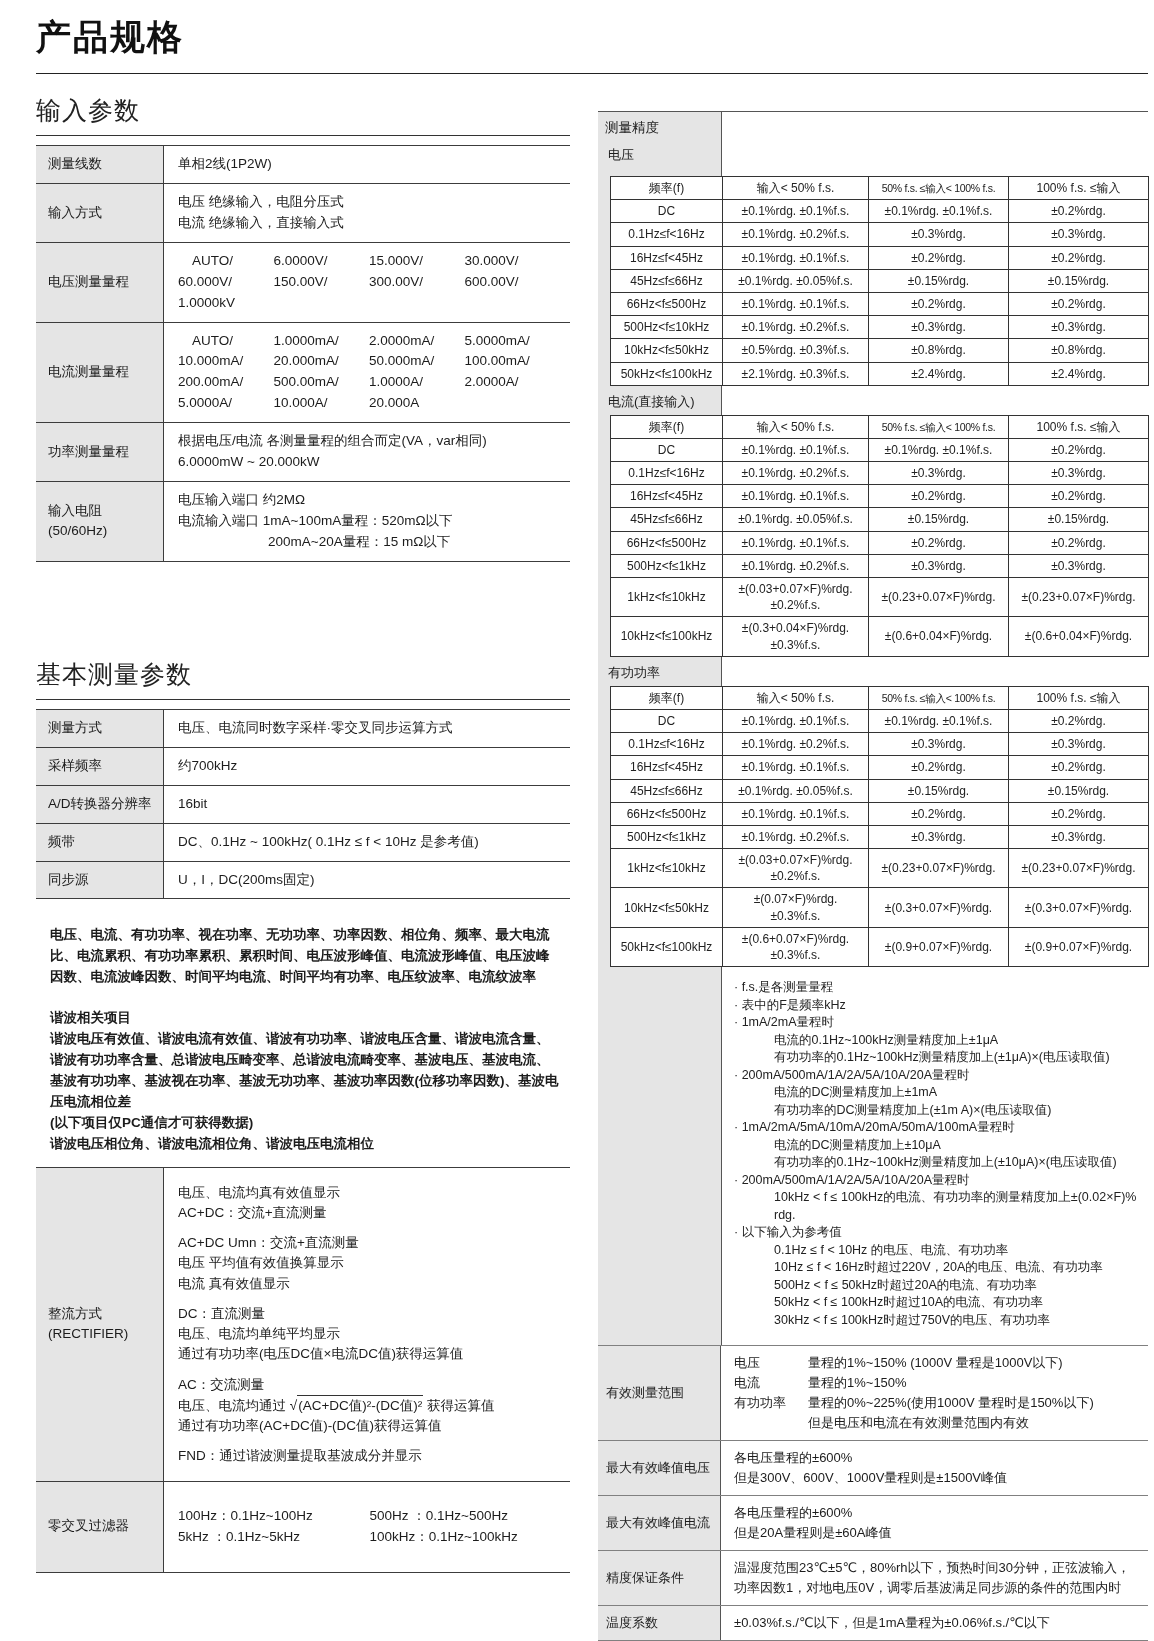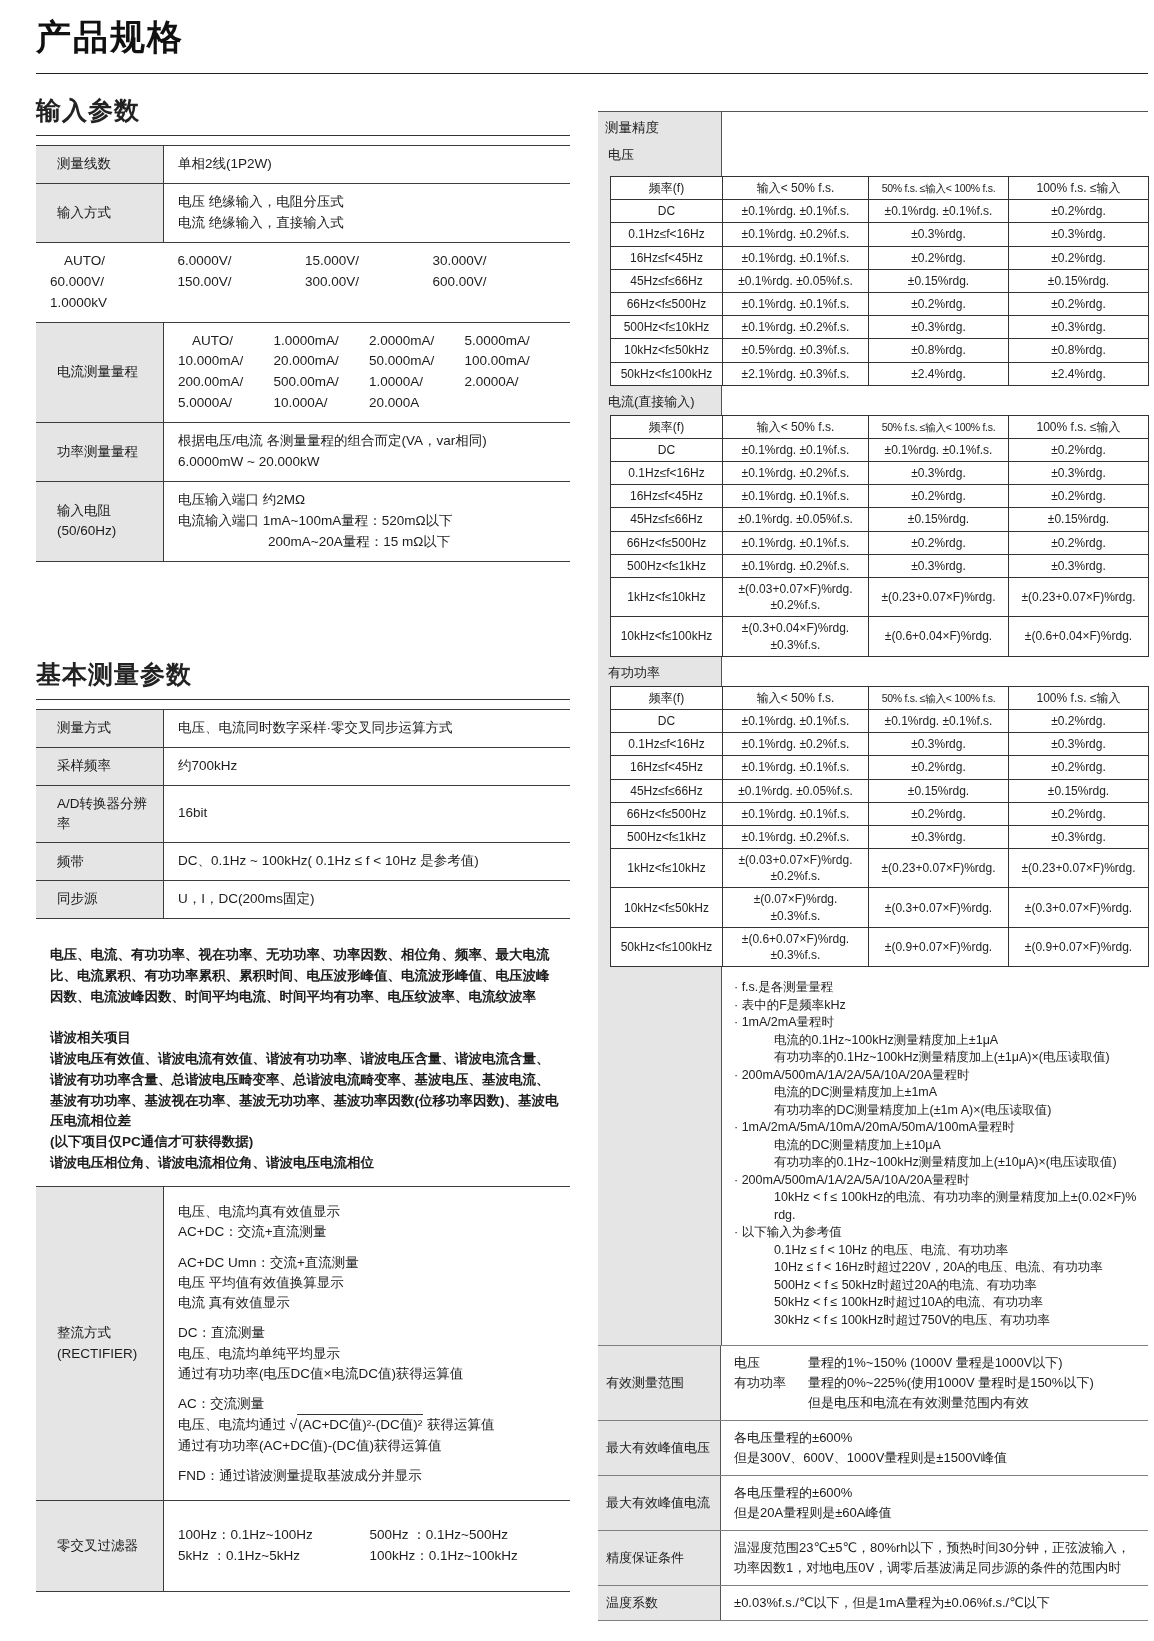--- a/index.html
+++ b/index.html
@@ -3,26 +3,26 @@
 <meta charset="utf-8">
 <style>
   html,body{margin:0;padding:0;background:#fff;color:#1c1c1c;}
   body{width:1154px;font-family:"Liberation Sans","DejaVu Sans",sans-serif;}
   .page{width:1154px;height:1641px;box-sizing:border-box;padding:8px 6px 0 36px;overflow:hidden;position:relative;background:#fff;}
   h1.title{font-family:"DejaVu Serif","Liberation Serif",serif;font-weight:700;font-size:35px;letter-spacing:2px;margin:6px 0 12px;color:#111;}
   .toprule{border-top:1.6px solid #222;height:0;}
   .cols{display:flex;}
   .col-left{width:534px;flex:0 0 534px;}
   .col-right{width:550px;flex:0 0 550px;margin-left:28px;margin-top:37px;}
-  h2.sec{font-family:"DejaVu Serif","Liberation Serif",serif;font-weight:700;font-size:25px;letter-spacing:1px;color:#222;margin:20px 0 0;padding-bottom:8px;border-bottom:1.5px solid #333;}
+  h2.sec{font-family:"DejaVu Serif","Liberation Serif",serif;font-weight:400;font-size:25px;letter-spacing:1px;color:#222;margin:20px 0 0;padding-bottom:8px;border-bottom:1.5px solid #333;}
   h2.sec.second{margin-top:96px;}
   
   .spec-table{border-top:1px solid #3c3c3c;margin-top:9px;font-size:13.5px;}
   .srow{display:flex;border-bottom:1px solid #3c3c3c;}
-  .slabel{flex:0 0 128px;box-sizing:border-box;background:#e5e5e5;border-right:1px solid #3c3c3c;padding:8px 6px 8px 21px;line-height:1.5;display:flex;flex-direction:column;justify-content:center;}
+  .slabel{flex:0 0 128px;box-sizing:border-box;background:#e5e5e5;border-right:1px solid #3c3c3c;padding:8px 6px 8px 12px;line-height:1.5;display:flex;flex-direction:column;justify-content:center;}
   .sval{flex:1;box-sizing:border-box;padding:8px 10px 8px 14px;line-height:1.55;display:flex;flex-direction:column;justify-content:center;}
   .grid4{display:grid;grid-template-columns:repeat(4,1fr);}
   .grid2{display:grid;grid-template-columns:1fr 1fr;column-gap:1px;}
   .ind{padding-left:14px;}
   .ind90{margin-left:90px;}
   .gap{height:20px;}
   .gap-s{height:10px;}
   .pad-tall{padding-top:26px;padding-bottom:12px;justify-content:center;font-weight:bold;}
   .rect-cell{justify-content:flex-start;padding-top:15px;padding-bottom:14px;line-height:1.5;}
   .zc-cell{padding-top:24px;padding-bottom:24px;}
@@ -69,20 +69,21 @@
             </div>
         </div>
         <div class="srow">
           <div class="slabel">输入方式</div>
           <div class="sval">
             <div>电压 绝缘输入，电阻分压式</div>
             <div>电流 绝缘输入，直接输入式</div>
           </div>
         </div>
         <div class="srow">
+          <div class="slabel">电压测量量程</div>
           <div class="sval">
             <div class="grid4">
               <span class="ind">AUTO/</span>
               <span>6.0000V/</span>
               <span>15.000V/</span>
               <span>30.000V/</span>
               <span>60.000V/</span>
               <span>150.00V/</span>
               <span>300.00V/</span>
               <span>600.00V/</span>
@@ -464,20 +465,24 @@
 
       <div class="brows">
         <div class="brow">
           <div class="blabel">有效测量范围</div>
           <div class="bval">
             <div class="kv">
                 <span class="k">电压</span>
                 <span class="v">量程的1%~150% (1000V 量程是1000V以下)</span>
               </div>
             <div class="kv">
+                <span class="k">电流</span>
+                <span class="v">量程的1%~150%</span>
+              </div>
+            <div class="kv">
                 <span class="k">有功功率</span>
                 <span class="v">量程的0%~225%(使用1000V 量程时是150%以下)</span>
               </div>
             <div class="kv">
                 <span class="k"></span>
                 <span class="v">但是电压和电流在有效测量范围内有效</span>
               </div>
           </div>
         </div>
         <div class="brow">

